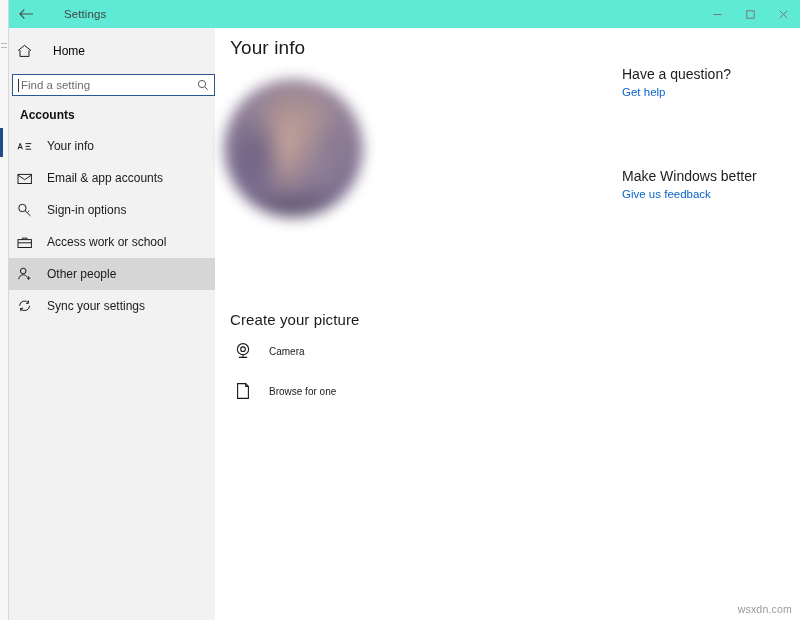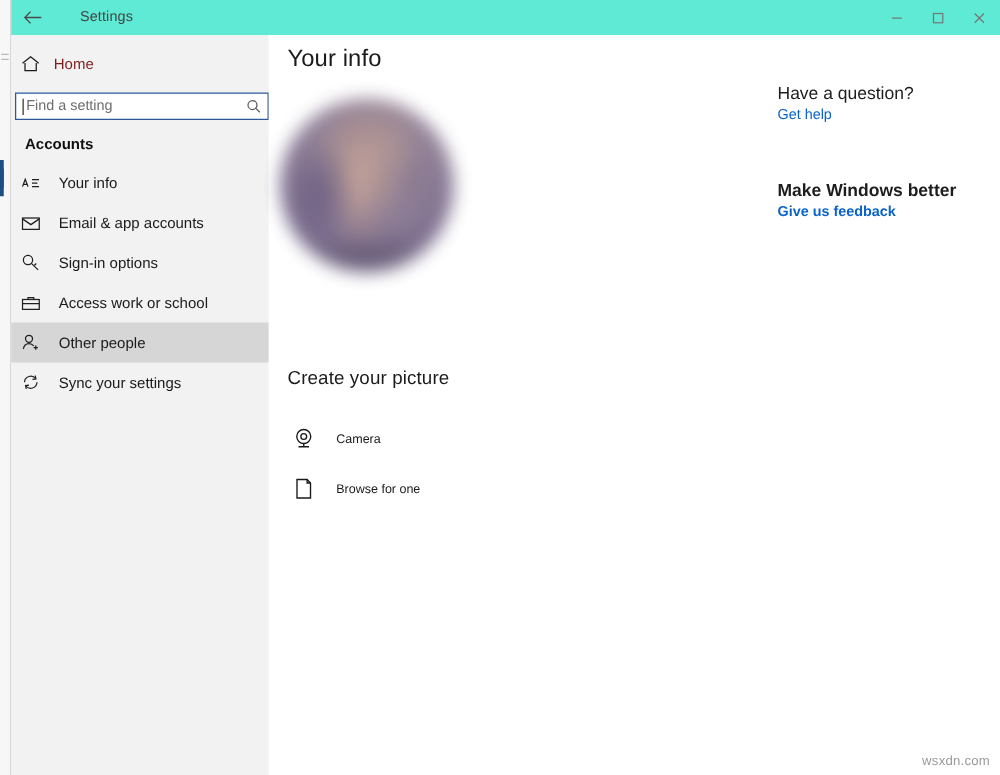--- a/index.html
+++ b/index.html
@@ -99,22 +99,22 @@
     margin-top: 10px;
     padding-left: 8px;
   }
   .nav-home .ico {
     width: 24px;
     display: flex; align-items: center; justify-content: flex-start;
     color: #1a1a1a;
   }
   .nav-home .lbl {
     font-size: 12px;
-    color: #7f1d1d;
-    margin-left: 2px;
+    color: #000000;
+    margin-left: 12px;
   }
 
   
   .search-wrap {
     margin: 10px 8px 0 3px;
     height: 22px;
     position: relative;
   }
   .search-box {
     width: 203px;
@@ -277,21 +277,21 @@
     font-size: 11.5px;
     color: #2b2b2b;
     line-height: 14px;
     margin-top: 2px;
     white-space: nowrap;
   }
 
   
   .section-title {
     position: absolute;
-    left: 15px; top: 266px;
+    left: 15px; top: 283px;
     font-size: 15px;
     color: #1b1b1b;
     letter-spacing: .1px;
   }
 
   .picker-row {
     position: absolute;
     left: 14px;
     display: flex;
     align-items: center;
@@ -312,21 +312,21 @@
     margin-left: 12px;
     white-space: nowrap;
   }
 
   
   .helppane {
     position: absolute;
     left: 407px; top: 38px;
     width: 170px;
   }
-  .help-group + .help-group { margin-top: 44px; font-weight: bold; }
+  .help-group + .help-group { margin-top: 68px; }
   .help-head {
     font-size: 14px;
     color: #1d1d1d;
     line-height: 16px;
     white-space: nowrap;
   }
   .help-link {
     font-size: 11.5px;
     color: #0a63c9;
     line-height: 16px;

